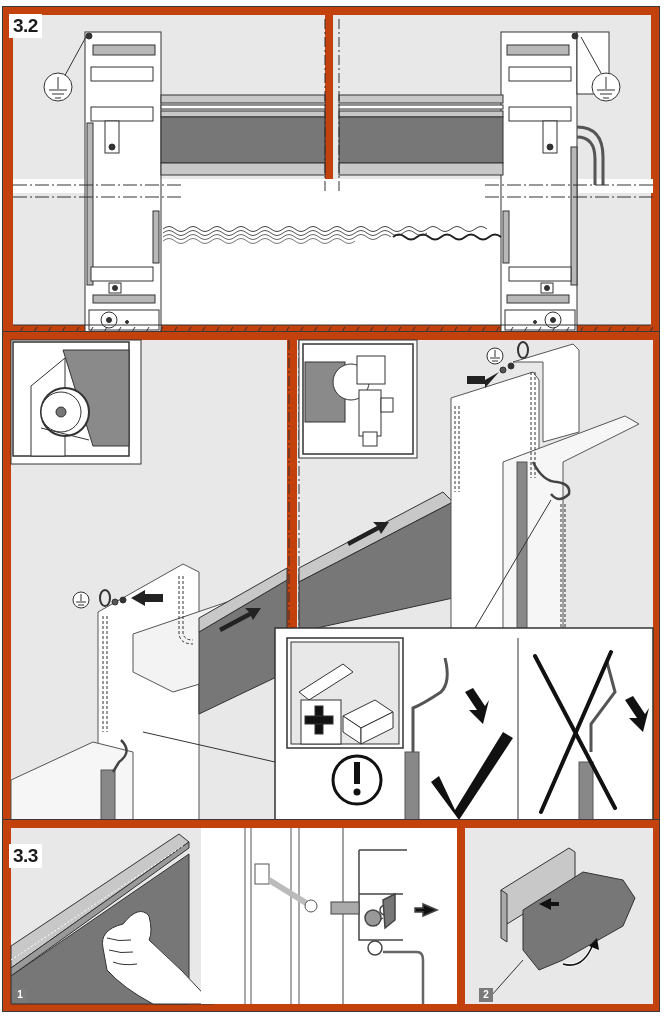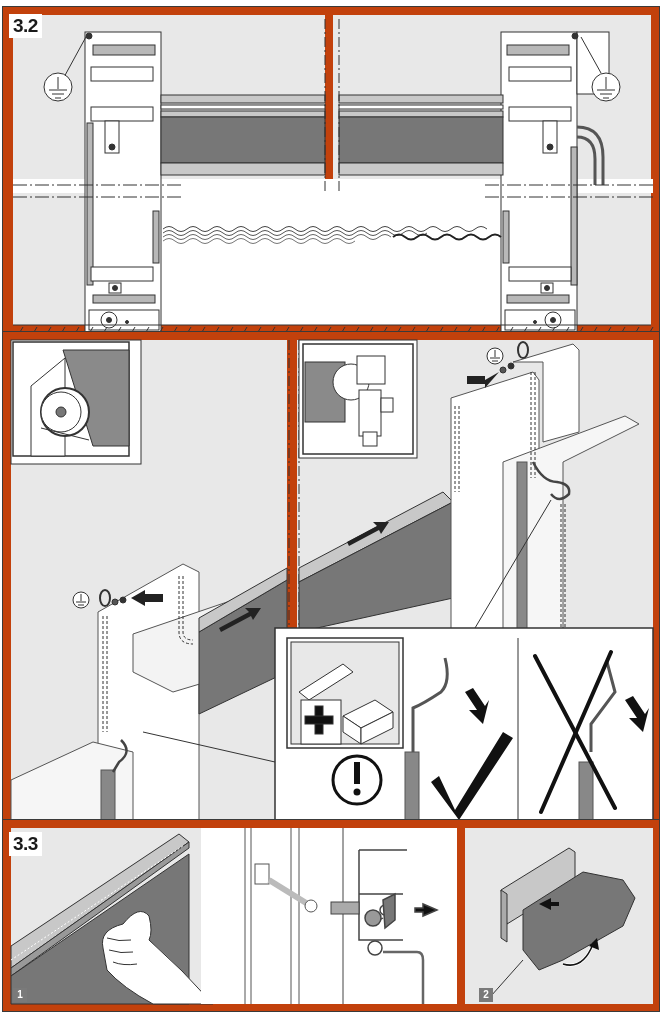--- a/index.html
+++ b/index.html
@@ -362,17 +362,17 @@
         <polygon points="498,70 566,28 572,32 572,62 504,104" fill="#c8c8c8"></polygon>
         <polygon points="498,70 504,74 504,122 498,118" fill="#aaa"></polygon>
         <polygon points="520,90 580,52 620,60 632,78 620,106 560,140 536,150 520,130" fill="#777"></polygon>
         <polygon points="536,84 548,78 548,82 556,82 556,86 548,86 548,90" fill="#111" stroke="none"></polygon>
         <path d="M560 144 Q580 150 590 124" fill="none" stroke-width="3" stroke="#fff"></path>
         <path d="M560 144 Q580 150 590 124" fill="none" stroke-width="1.5" stroke="#111"></path>
         <polygon points="586,126 594,118 596,130" fill="#111" stroke="none"></polygon>
         <line x1="520" y1="140" x2="488" y2="176"></line>
       </g>
     </svg>
-    <div class="label" style="left:6px;top:12px;text-align:center;">3.3</div>
+    <div class="label" style="left:6px;top:24px;text-align:center;">3.3</div>
     <div class="step" style="left:10px;top:168px;">1</div>
     <div class="step" style="left:476px;top:168px;">2</div>
   </div>
 </div>
 
 </body></html>

